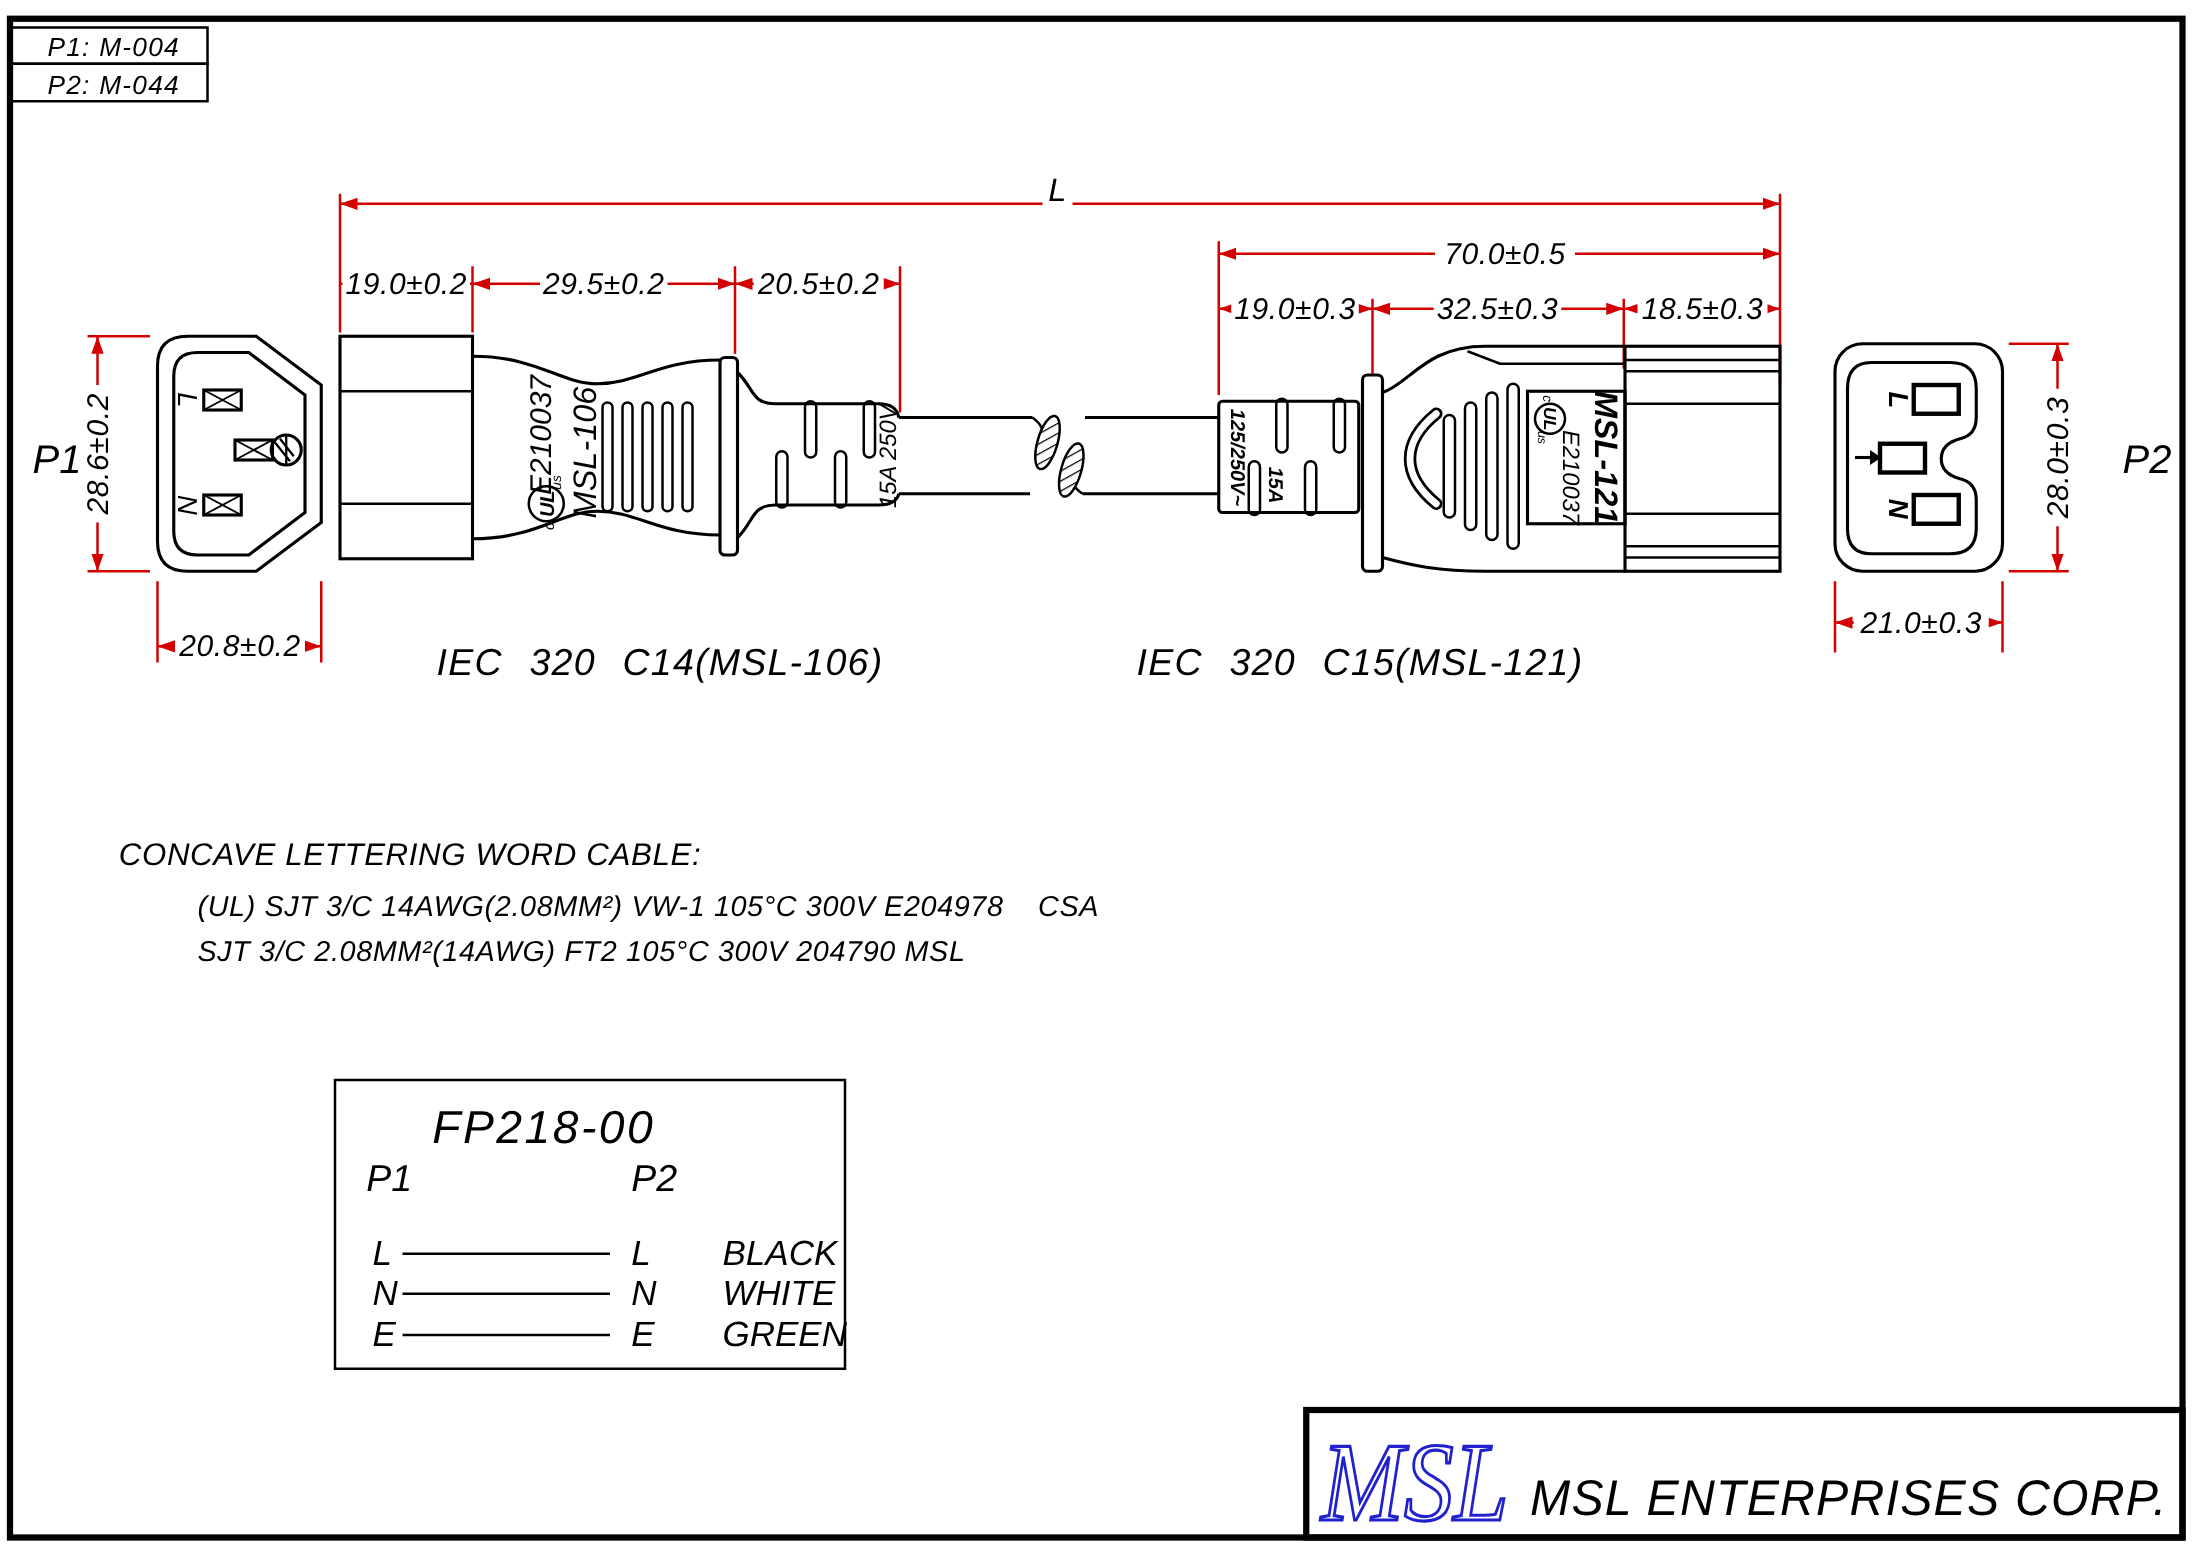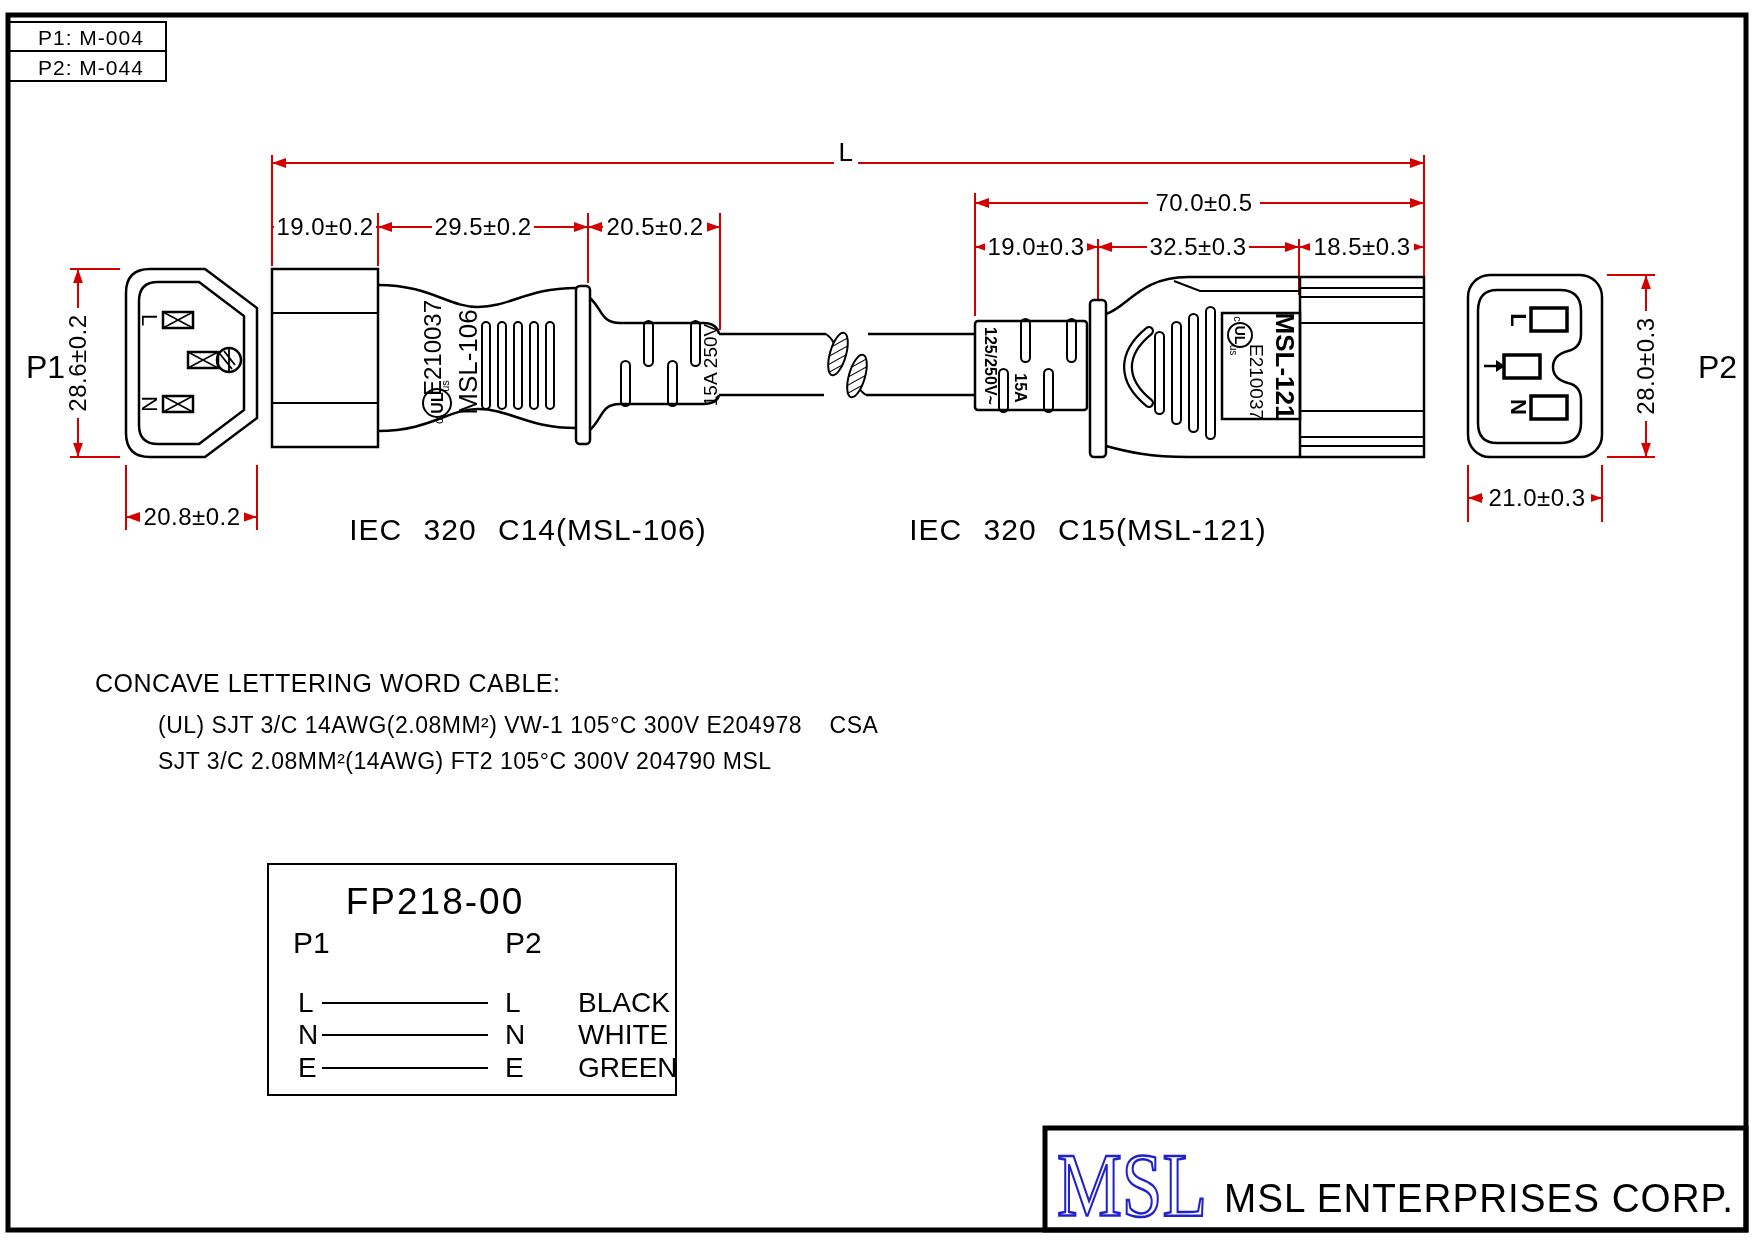--- a/index.html
+++ b/index.html
@@ -1,16 +1,16 @@
 <!DOCTYPE html>
 <html><head>
 <meta charset="utf-8">
 <style>
   html,body{margin:0;padding:0;background:#ffffff;}
-  .page{position:relative;width:1754px;height:1240px;background:#fff;overflow:hidden;}
+  .page{position:relative;width:1754px;height:1240px;background:#fff;overflow:hidden;font-style:italic;}
   svg{position:absolute;left:0;top:0;}
   text{font-family:"Liberation Sans",sans-serif;fill:#000;}
   .blk{stroke:#000;fill:none;}
   .w25{stroke-width:2.5;}
   .w2{stroke-width:2;}
   .red{stroke:#d40000;fill:none;stroke-width:2;}
   .dimtxt{font-size:24px;text-anchor:middle;letter-spacing:0.5px;}
   .wbg{fill:#ffffff;stroke:none;}
   .lbl{font-size:32px;}
   .cap{font-size:30px;text-anchor:middle;letter-spacing:1px;word-spacing:12px;}

